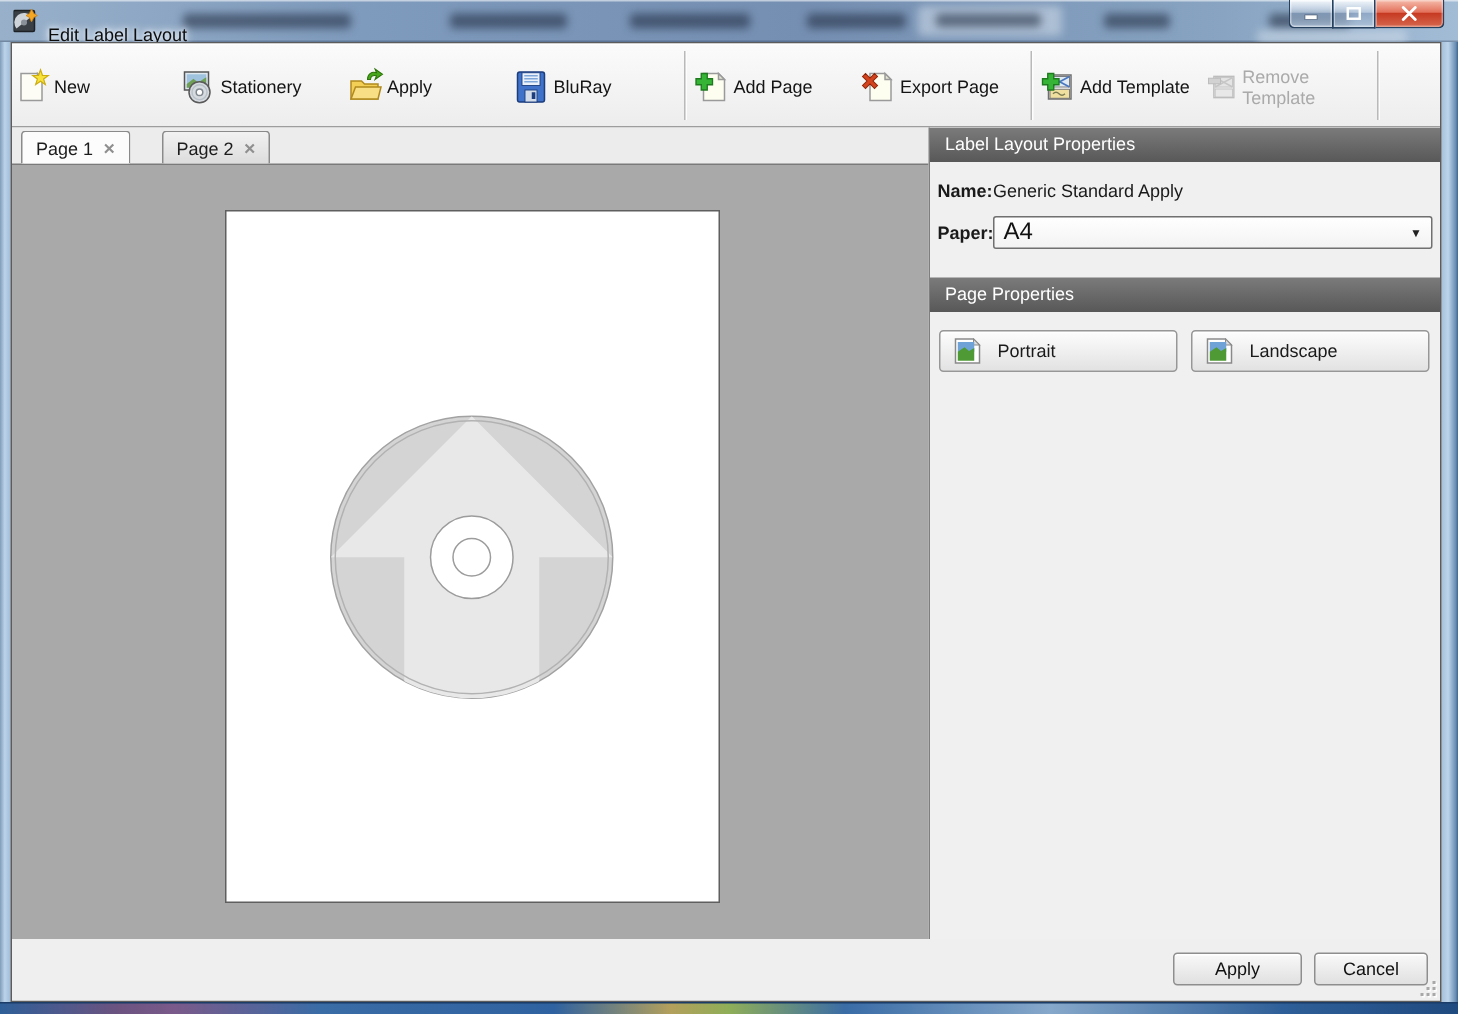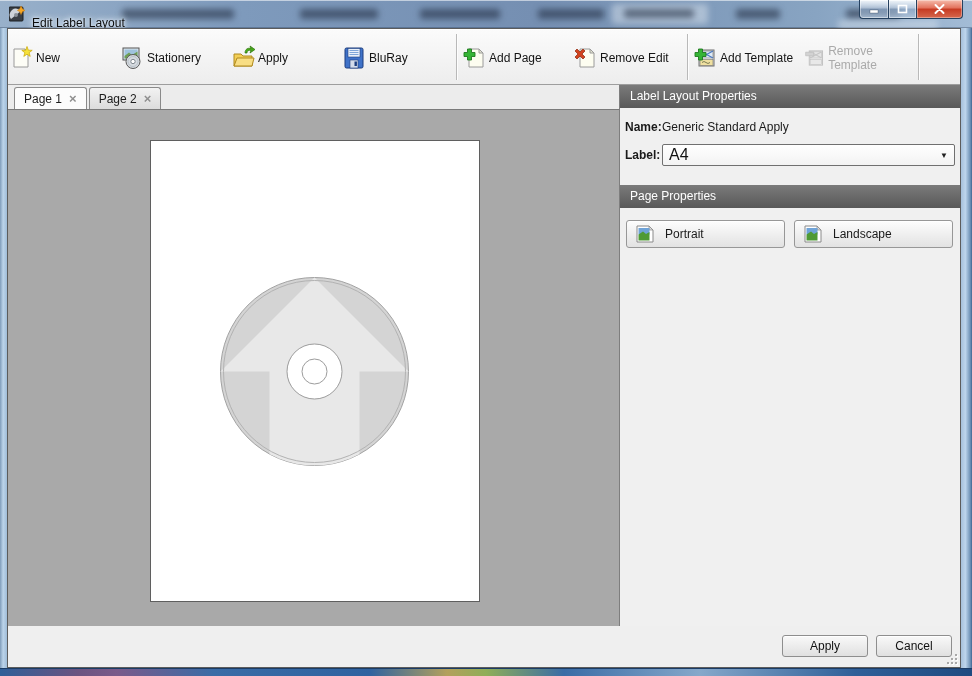--- a/index.html
+++ b/index.html
@@ -53,21 +53,21 @@
   .tb-sep { width:1px; height:46px; background:#b9b9b9; box-shadow:1px 0 0 #fdfdfd; margin:0 4px; align-self:center; }
   
   .content-row { flex:1 1 auto; display:flex; min-height:0; }
   .left-col { width:611px; display:flex; flex-direction:column; flex:0 0 auto; }
   .tabstrip { height:25px; background:#ececec; border-bottom:1px solid #7a7a7a;
     display:flex; align-items:flex-end; padding-left:6px; flex:0 0 auto; }
   .tab { height:22px; display:flex; align-items:center; gap:7px; padding:0 9px;
     border:1px solid #8a8a8a; border-bottom:none; border-radius:3px 3px 0 0;
     font-size:12px; color:#1c1c1c; margin-right:2px; }
   .tab.active { background:#fcfcfc; }
-  .tab.inactive { background:linear-gradient(180deg,#f2f2f2,#dcdcdc); }
+  .tab.inactive { background:linear-gradient(180deg,#f2f2f2,#dcdcdc);margin-left:19px; }
   .tab-close { color:#8f8f8f; font-size:13px; font-weight:bold; line-height:1; cursor:pointer; }
   .canvas { flex:1 1 auto; background:#a9a9a9; position:relative; overflow:hidden; }
   .page { position:absolute; left:142px; top:30px; width:330px; height:462px;
     background:#ffffff; border:1px solid #5f5f5f; }
   .disc-svg { position:absolute; left:68px; top:135px; }
   
   .panel { flex:1 1 auto; background:#f0f0f0; border-left:1px solid #7e7e7e; overflow:hidden; }
   .panel-header { height:23px; line-height:23px; padding-left:10px; font-size:12px; color:#ffffff;
     background:linear-gradient(180deg,#7b7b7b,#585858); }
   .prop-row { display:flex; align-items:center; padding-left:5px; font-size:12px; color:#1a1a1a; }
@@ -208,21 +208,21 @@
         </svg>
         <div class="tb-label">Add Page</div>
       </div>
 
       <div class="tb-btn">
         <svg class="tb-icon" viewBox="0 0 26 26">
           <path d="M8,4 h10 l4,4 v14 h-14 z" fill="#fdfdf0" stroke="#9a9a9a"></path>
           <path d="M18,4 l4,4 h-4 z" fill="#e5e5d2" stroke="#9a9a9a"></path>
           <path d="M3,6 L5,4 L8,7 L11,4 L13,6 L10,9 L13,12 L11,14 L8,11 L5,14 L3,12 L6,9 Z" fill="#d2431e" stroke="#8d2408" stroke-width="0.7"></path>
         </svg>
-        <div class="tb-label">Remove Edit</div>
+        <div class="tb-label">Export Page</div>
       </div>
 
       <div class="tb-sep"></div>
 
       <div class="tb-btn">
         <svg class="tb-icon" viewBox="0 0 26 26">
           <rect x="7" y="5" width="15" height="16" fill="#f6f6f6" stroke="#6f6f6f"></rect>
           <rect x="8" y="6" width="13" height="7" fill="#dfeaf5" stroke="#6f6f6f" stroke-width="0.6"></rect>
           <path d="M8,6 L21,13 M21,6 L8,13" stroke="#4a78c0" stroke-width="1.2"></path>
           <rect x="8" y="14.5" width="13" height="6" fill="#efe0a0" stroke="#6f6f6f" stroke-width="0.6"></rect>
@@ -278,21 +278,21 @@
 
       <div class="panel">
         <div class="panel-header">Label Layout Properties</div>
 
         <div class="prop-row name-row">
           <span class="prop-label">Name:</span>
           <span class="prop-value">Generic Standard Apply</span>
         </div>
 
         <div class="prop-row paper-row">
-          <span class="prop-label">Label:</span>
+          <span class="prop-label">Paper:</span>
           <div class="combo">
             <span class="combo-value">A4</span>
             <span class="combo-arrow">▼</span>
           </div>
         </div>
 
         <div class="panel-header second">Page Properties</div>
 
         <div class="orient-row">
           <div class="orient-btn">

